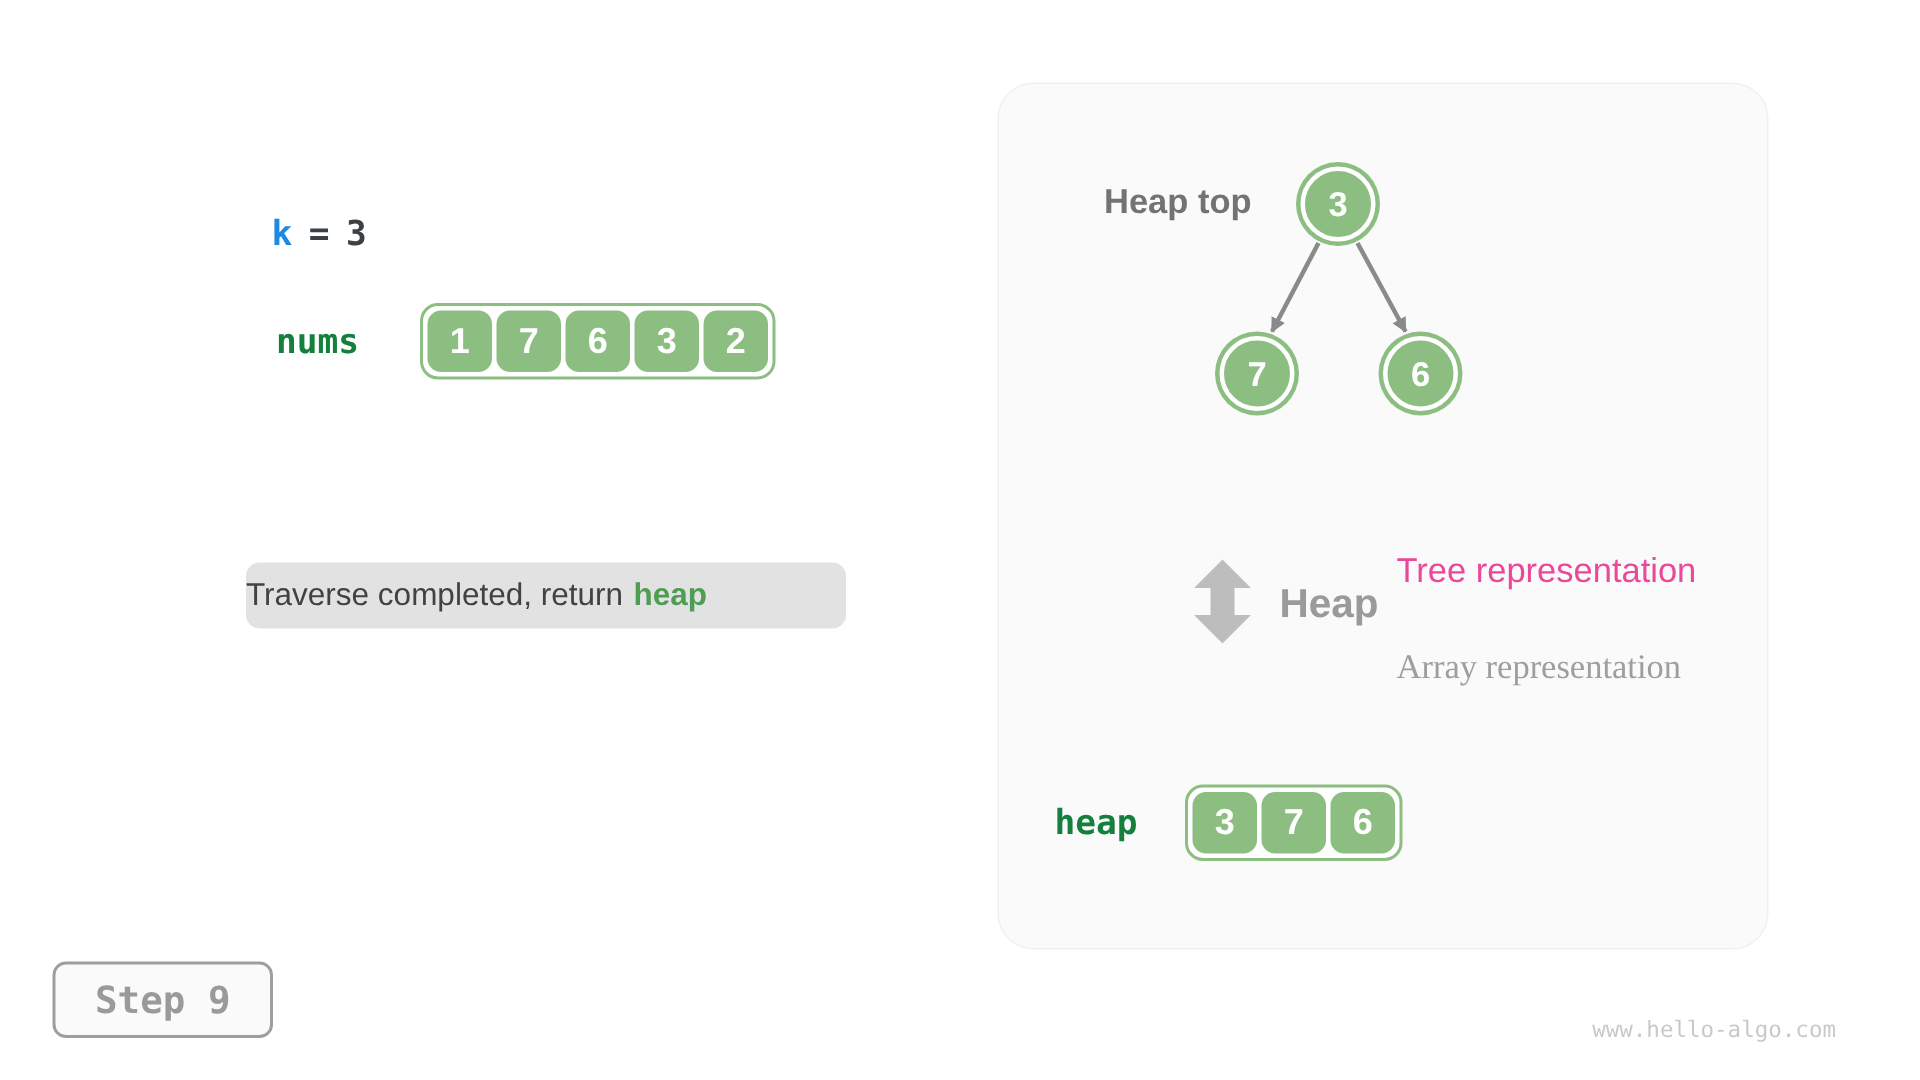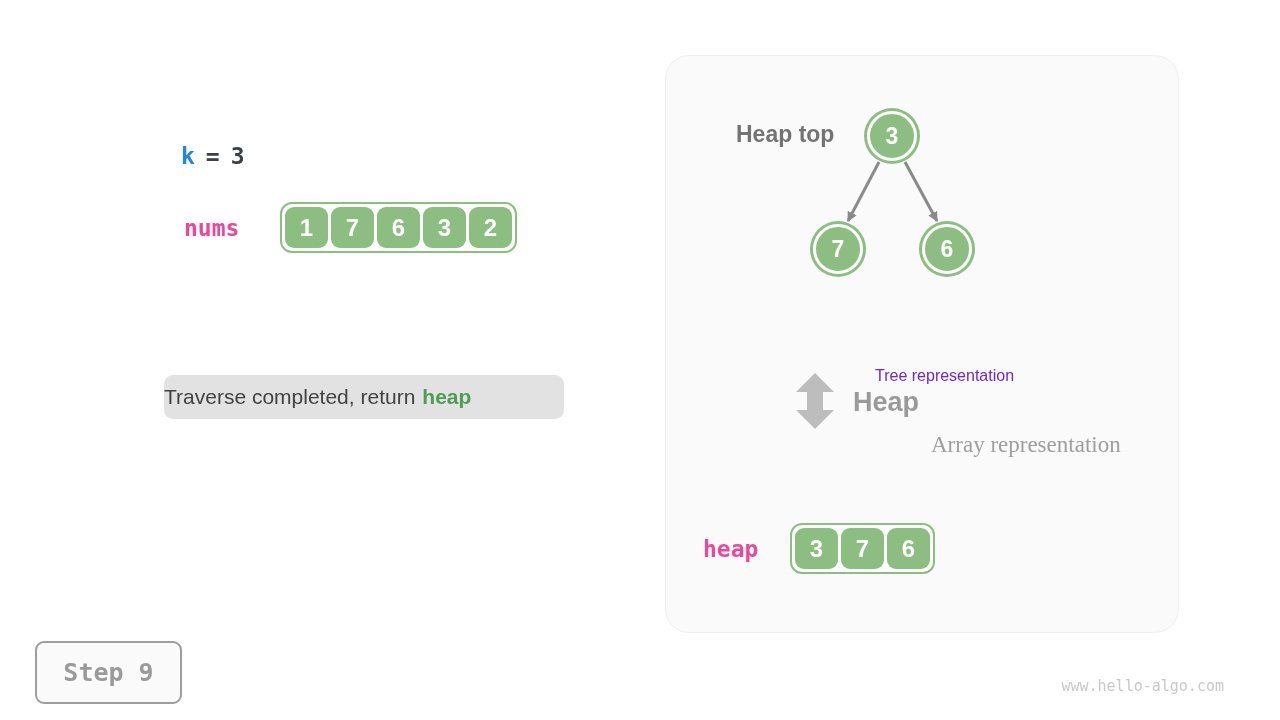--- a/index.html
+++ b/index.html
@@ -18,21 +18,21 @@
     position: absolute; left: 181px; top: 143px;
     display: flex; gap: 11px; align-items: baseline;
     font-family: "DejaVu Sans Mono", monospace;
     font-size: 23px; font-weight: bold; color: #3b4045;
   }
   .k-name { color: #1e88e5; }
 
   .nums-row { position: absolute; left: 184px; top: 202px; }
   .var-label {
     font-family: "DejaVu Sans Mono", monospace;
-    font-weight: bold; font-size: 23px; color: #ec4899;
+    font-weight: bold; font-size: 23px; color: #15803d;
   }
   .nums-row .var-label { position: absolute; left: 0; top: 13px; }
 
   .array-box {
     display: flex; gap: 3px; padding: 3px;
     background: #ffffff; border: 2px solid #8cbe82; border-radius: 12px;
   }
   .array-box .cell {
     width: 43px; height: 41px; background: #8cbe82; border-radius: 9px;
     color: #ffffff; font-weight: bold; font-size: 24px;
@@ -74,35 +74,35 @@
   .svg-overlay {
     position: absolute; left: 0; top: 0; width: 1280px; height: 720px;
     pointer-events: none;
   }
 
   .legend-title {
     position: absolute; left: 853px; top: 387px;
     font-size: 27px; font-weight: bold; color: #9a9a9a;
   }
   .legend-line1 {
-    position: absolute; left: 875px; top: 367px;
-    font-size: 16px; color: #6d28d9;
+    position: absolute; left: 931px; top: 367px;
+    font-size: 23px; color: #ec4899;
   }
   .legend-line2 {
     position: absolute; left: 931px; top: 432px;
     font-size: 23px; color: #9e9e9e; font-family: Liberation Serif, serif;
   }
 
   .heap-row { position: absolute; left: 703px; top: 523px; }
   .heap-row .var-label { position: absolute; left: 0; top: 13px; }
   .heap-array { position: absolute; left: 87px; top: 0; }
 
   
   .step-box {
-    position: absolute; left: 35px; top: 641px; width: 147px; height: 63px;
+    position: absolute; left: 35px; top: 641px; width: 147px; height: 51px;
     background: #fafafa; border: 2px solid #9e9e9e; border-radius: 9px;
     display: flex; align-items: center; justify-content: center;
     font-family: "DejaVu Sans Mono", monospace;
     font-size: 25px; font-weight: bold; color: #9a9a9a;
   }
   .watermark {
     position: absolute; right: 56px; top: 677px;
     font-family: "DejaVu Sans Mono", monospace;
     font-size: 15px; color: #c9c9c9;
   }

